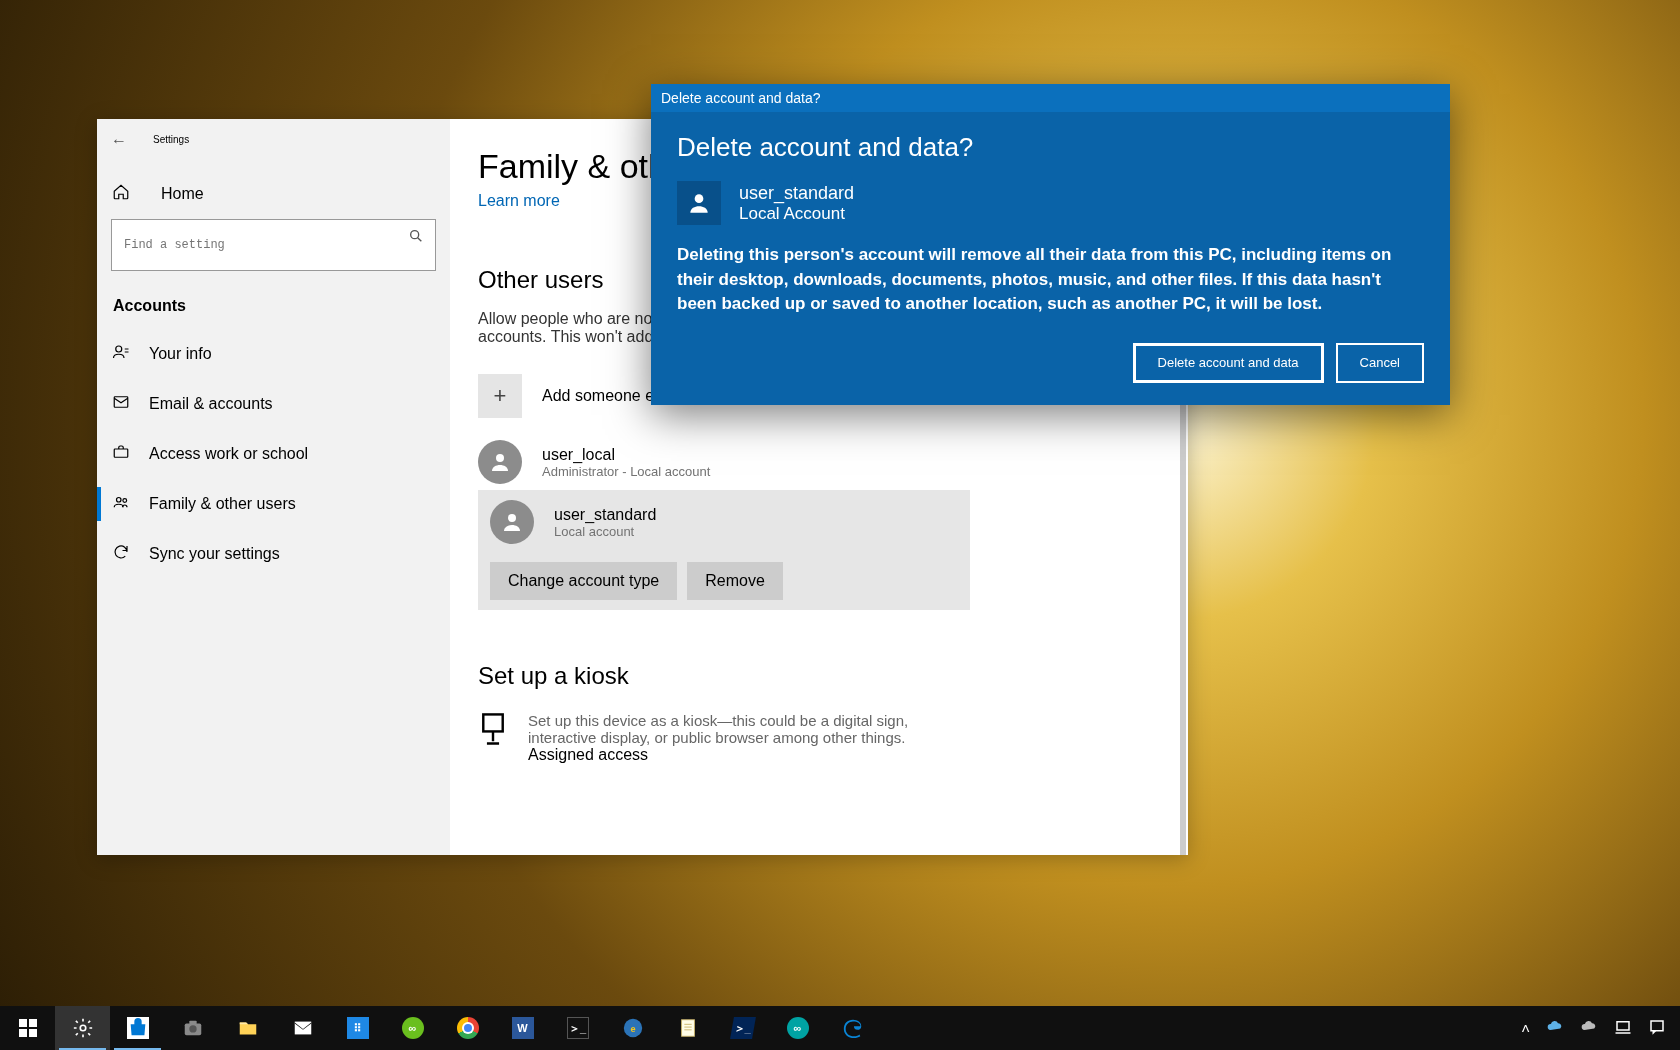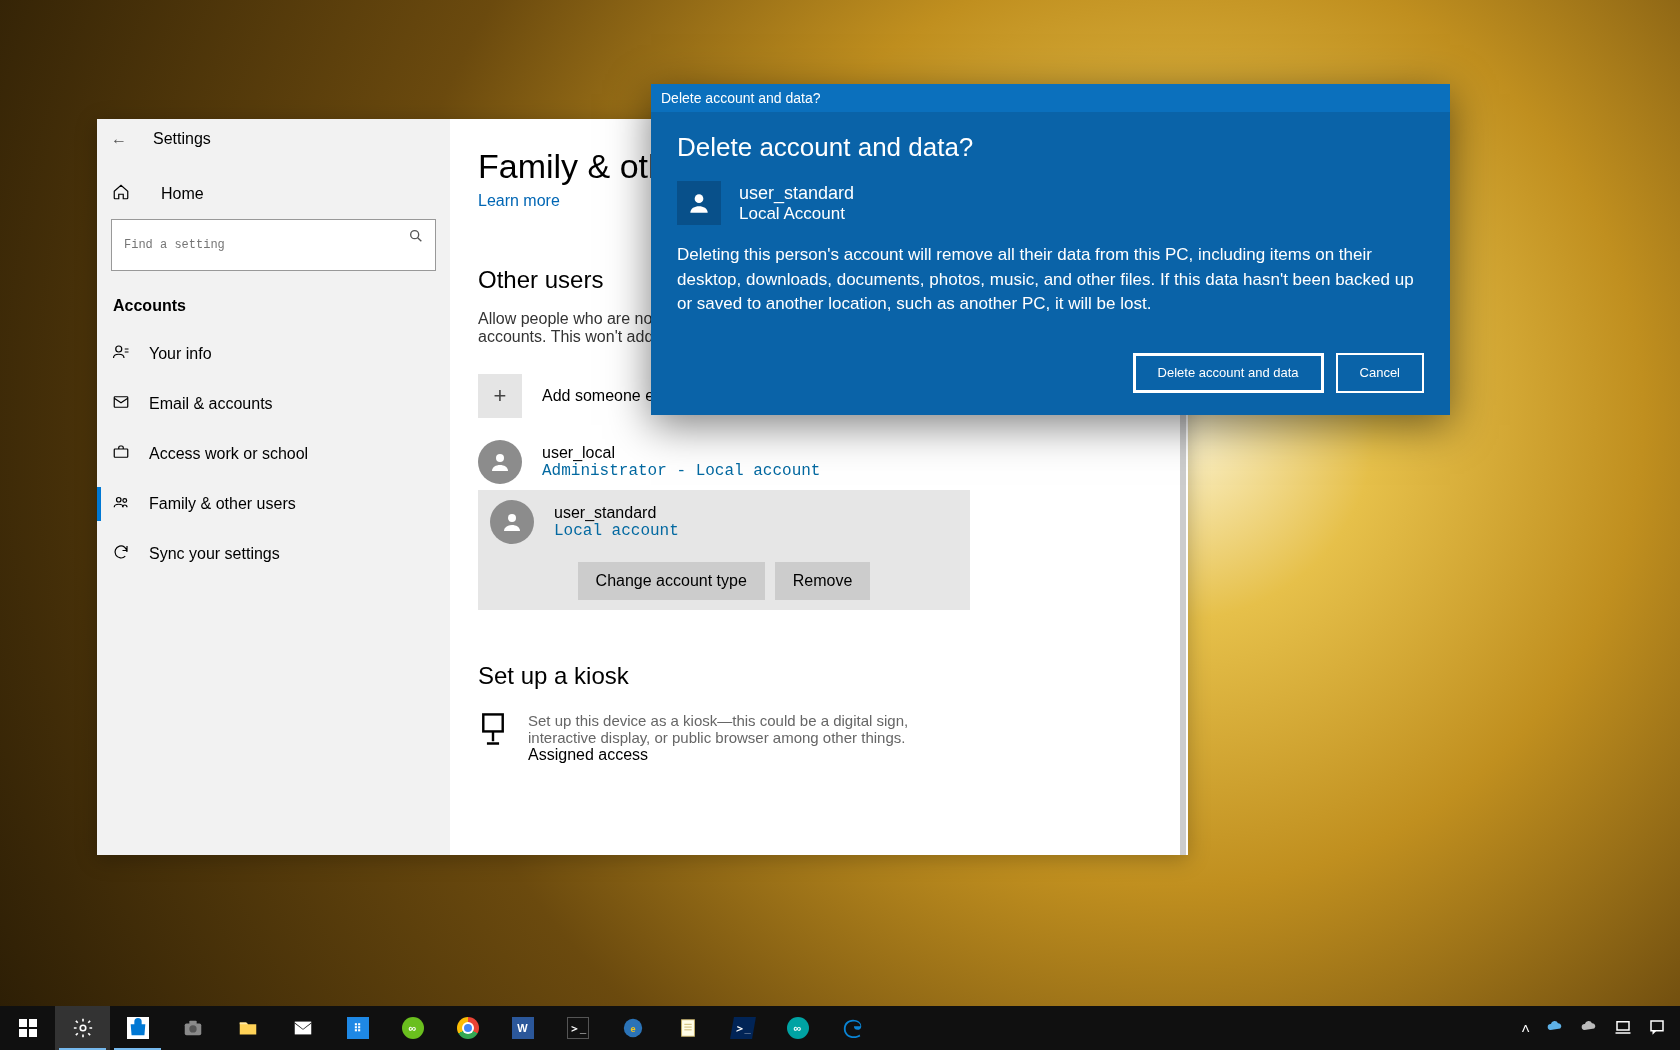--- a/index.html
+++ b/index.html
@@ -9,21 +9,21 @@
 }
 
 .settings-window {
   position: absolute; left: 97px; top: 119px; width: 1091px; height: 736px;
   background: #fff; display: flex; color: #000;
   box-shadow: 0 4px 20px rgba(0,0,0,.25);
 }
 .sidebar { width: 353px; background: #f2f2f2; display: flex; flex-direction: column; }
 .sb-top { height: 40px; display: flex; align-items: center; padding: 0 14px; gap: 26px; }
 .sb-back { font-size: 16px; color: #555; }
-.sb-title { font-size: 16px; }
+.sb-title { font-size: 10px; }
 .sb-home { display: flex; align-items: center; gap: 30px; padding: 14px 18px 14px 14px; font-size: 16px; margin-top:10px;}
 .sb-home .ico, .sb-item .ico { width: 20px; text-align: center; }
 .search-wrap { padding: 0 14px 18px 14px; }
 .search { width: 100%; height: 52px; border: 1px solid #999; background:#fff; padding: 0 38px 0 12px; font-size: 12px; color:#666;font-family:Liberation Mono, monospace;}
 .search-wrap { position: relative; }
 .search-ico { position:absolute; right:26px; top:9px; color:#555; font-size:16px;}
 .sb-section { padding: 8px 16px 14px; font-weight:600; font-size:16px;}
 .sb-list { display:flex; flex-direction:column; }
 .sb-item { display:flex; align-items:center; gap:18px; padding: 14px 14px 14px 14px; font-size:16px; position:relative;}
 .sb-item.active::before{ content:""; position:absolute; left:0; top:8px; bottom:8px; width:4px; background:#0078d4;}
@@ -32,43 +32,43 @@
 .content-scroll { position:absolute; right:2px; top:0; bottom:0; width:6px; background:#ccc; }
 .h1 { font-size: 34px; font-weight:400; margin-bottom: 6px; }
 .link { color:#0066b4; font-size:16px; margin-bottom: 30px; display:inline-block;}
 .h2 { font-size: 24px; font-weight:400; margin-bottom: 16px; }
 .para { font-size:16px; color:#333; max-width:520px; margin-bottom: 22px;}
 .row { display:flex; align-items:center; gap:20px; padding: 6px 0; }
 .plus-box { width:44px; height:44px; background:#e5e5e5; display:flex; align-items:center; justify-content:center; font-size:22px; color:#444;}
 .avatar { width:44px; height:44px; border-radius:50%; background:#8c8c8c; display:flex; align-items:center; justify-content:center;}
 .avatar svg{ width:24px; height:24px; fill:#fff;}
 .user-txt .uname{ font-size:16px; }
-.user-txt .utype{ font-size:16px; color:#0369a1;font-family:Liberation Mono, monospace; }
+.user-txt .utype{ font-size:13px; color:#737373; }
 .user-block{ width:492px; }
 .user-block.selected{ background:#e6e6e6; padding:10px 12px;}
 .user-block.selected .row{ padding:0;}
-.user-actions{ display:flex; justify-content:center; gap:10px; margin-top:18px;}
+.user-actions{ display:flex; justify-content:flex-start; gap:10px; margin-top:18px;}
 .btn{ background:#ccc; border:none; height:38px; padding:0 18px; font-size:16px;}
 .kiosk-ico svg{ width:30px; height:34px; stroke:#000; fill:none; stroke-width:2;}
 .spacer{ height:26px;}
 
 
 .dialog {
   position:absolute; left:651px; top:84px; width:799px; background:#0a63a8; color:#fff;
   box-shadow: 0 10px 40px rgba(0,0,0,.5);
 }
 .dlg-titlebar{ background:#0b70bd; padding:6px 10px; font-size:14px;}
 .dlg-body{ padding: 20px 26px 22px 26px; background:#0a63a8;}
 .dlg-h{ font-size:26px; font-weight:300; margin-bottom:18px;}
 .dlg-user{ display:flex; align-items:center; gap:18px; margin-bottom:18px;}
 .dlg-avatar{ width:44px; height:44px; background:#08508a; display:flex; align-items:center; justify-content:center;}
 .dlg-avatar svg{ width:26px; height:26px; fill:#fff;}
 .dlg-uname{ font-size:18px;}
 .dlg-utype{ font-size:17px;}
-.dlg-msg{ font-size:17px; line-height:1.45; margin-bottom:36px;}
+.dlg-msg{ font-size:17px; line-height:1.45; margin-bottom:26px;font-weight:bold;}
 .dlg-actions{ display:flex; justify-content:flex-end; gap:12px;}
 .dlg-btn{ background:transparent; border:2px solid #fff; color:#fff; height:40px; padding:0 22px; font-size:13px;text-align:center;}
 .dlg-btn.focus{ border:3px solid #fff;}
 
 
 .taskbar{ position:absolute; left:0; right:0; bottom:0; height:44px; background:#101010; display:flex; align-items:stretch; color:#fff;}
 .tb-left{ display:flex; }
 .tb-item{ width:55px; display:flex; align-items:center; justify-content:center; position:relative;}
 .tb-item.active{ background:#333;}
 .tb-item.active::after{ content:""; position:absolute; left:4px; right:4px; bottom:0; height:2px; background:#76b9ed;}

